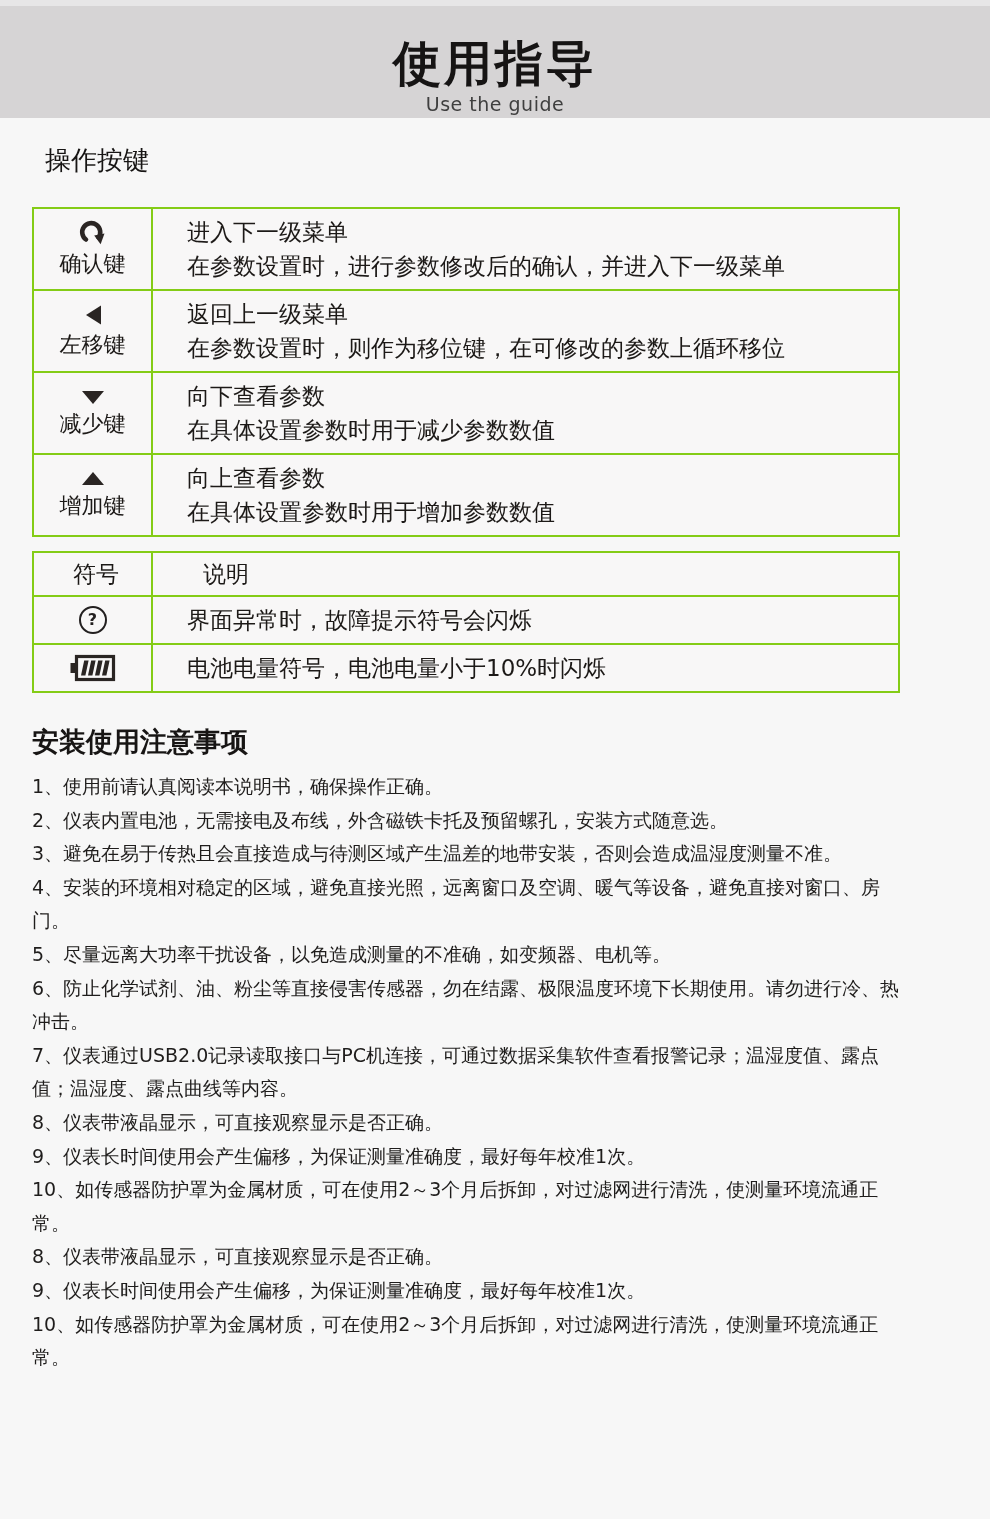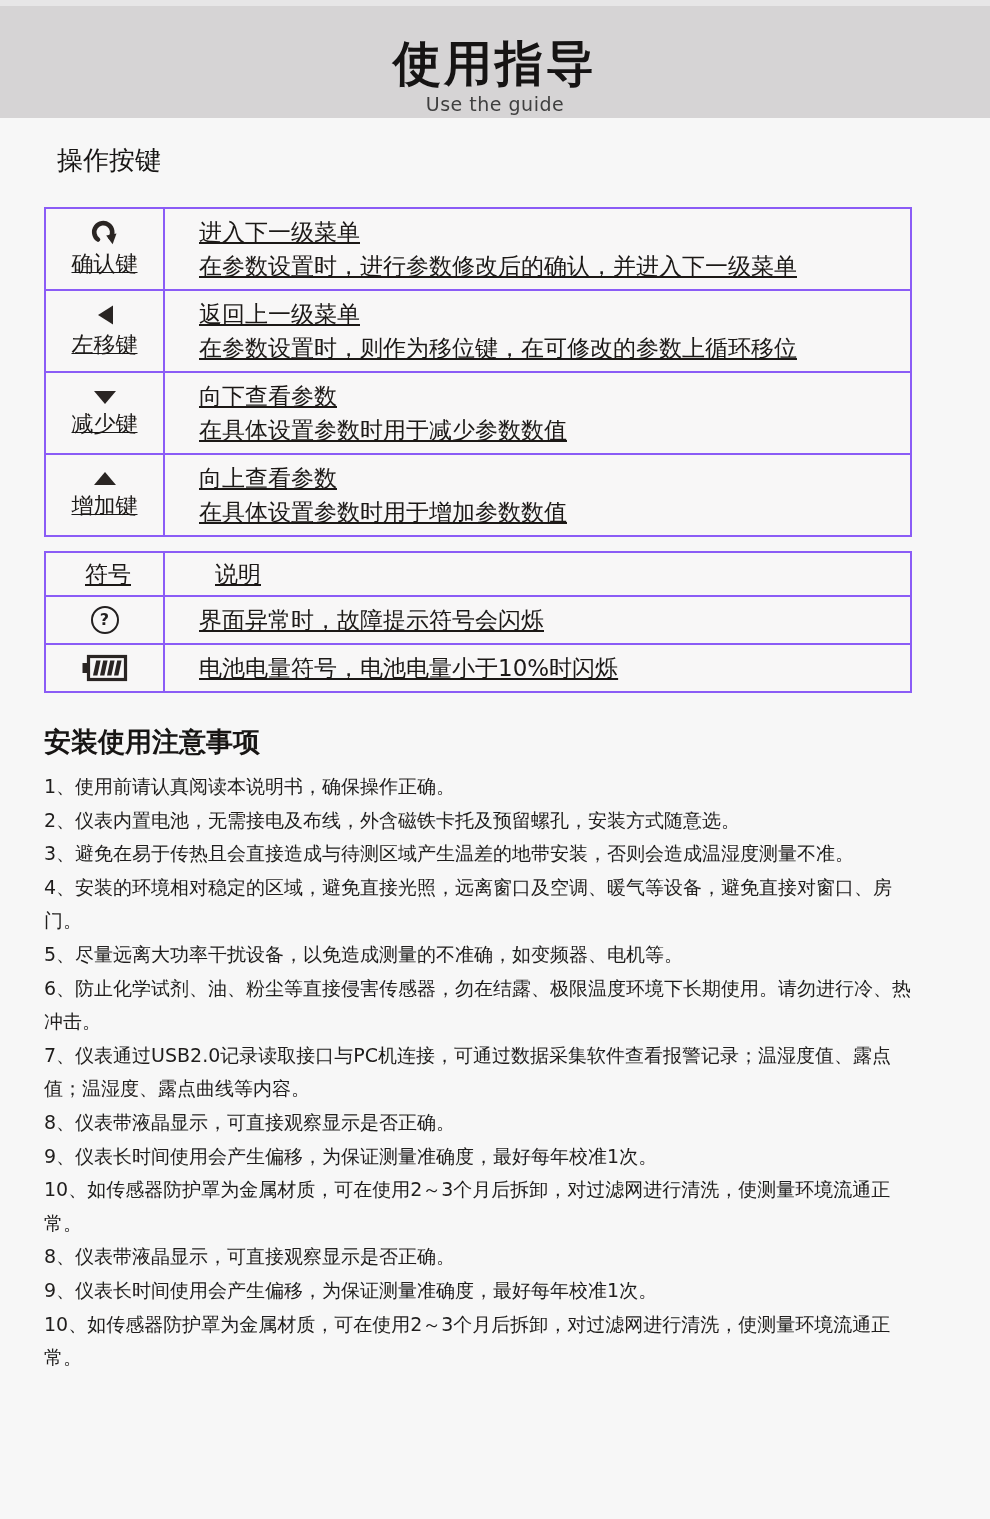--- a/index.html
+++ b/index.html
@@ -11,29 +11,29 @@
     overflow:hidden;
   }
   .top-strip{height:6px;background:#e7e6e7;}
   .hero{
     height:112px;background:#d6d4d5;text-align:center;
     box-sizing:border-box;padding-top:30px;
   }
   .hero-title{font-size:48px;font-weight:600;letter-spacing:3px;color:#161414;line-height:54px;}
   .hero-sub{font-size:19px;color:#3f3f3f;line-height:24px;margin-top:2px;letter-spacing:0.5px;}
 
-  .content{margin-left:44px;width:868px;}
+  .content{margin-left:32px;width:868px;}
 
   h2{margin:0;font-weight:500;color:#171514;}
   .sec-keys{margin:24px 0 0 13px;font-size:26px;line-height:36px;}
   .sec-symbols{margin:20px 0 0 0;font-size:26px;line-height:36px;}
   .sec-notes{margin:30px 0 0 0;font-size:27px;line-height:38px;font-weight:700;}
 
   table{border-collapse:collapse;width:868px;table-layout:fixed;background:#f8f7f7;}
-  td,th{border:2px solid #8b5cf6;text-decoration:underline;}
+  td,th{border:2px solid #84cc16;}
   .keys-table{margin-top:29px;}
   .symbols-table{margin-top:14px;}
   col.c1{width:119px;}
 
   .key-cell{text-align:center;vertical-align:middle;}
   .key-icon{display:block;margin:0 auto 3px auto;line-height:0;}
   .key-label{font-size:22px;color:#1c1917;}
   .desc-cell{padding:6px 10px 6px 34px;font-size:23px;line-height:34px;color:#1c1917;vertical-align:middle;}
   .keys-table tr{height:82px;}
   .keys-table tr.r4{height:74px;}

